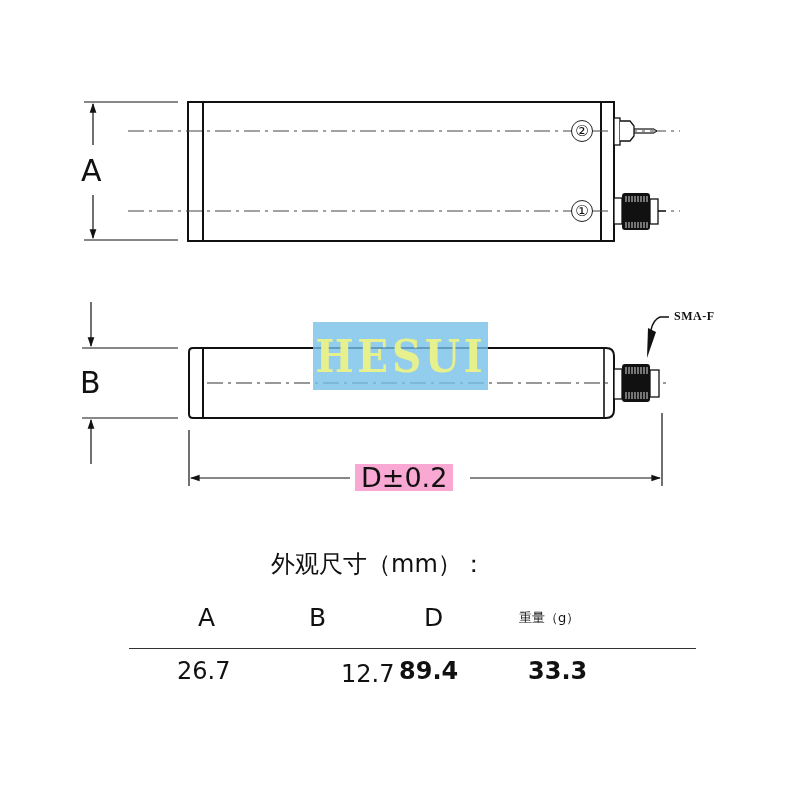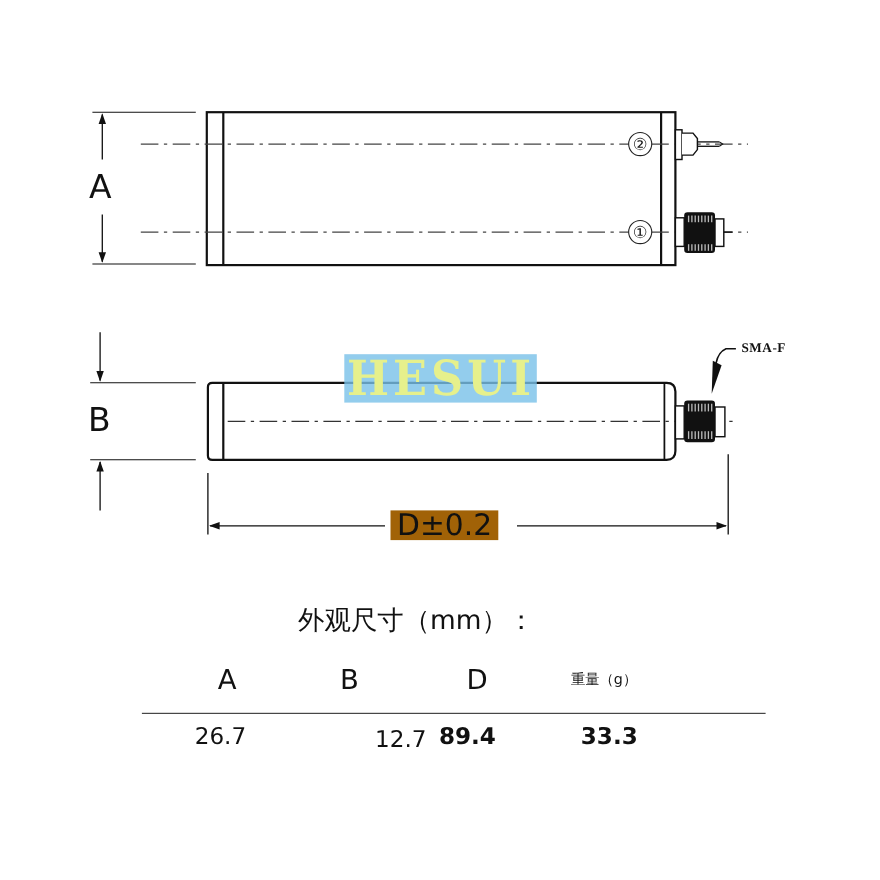--- a/index.html
+++ b/index.html
@@ -1,28 +1,28 @@
 <!DOCTYPE html>
 <html><head>
   <meta charset="utf-8">
   <style>
     html, body { margin: 0; padding: 0; background: #ffffff; }
     body { width: 800px; height: 800px; position: relative; overflow: hidden; font-family: "DejaVu Sans", sans-serif; color: #111; }
     #drawing { position: absolute; left: 0; top: 0; width: 800px; height: 800px; }
     .lbl { position: absolute; font-family: "DejaVu Sans", sans-serif; color: #111; white-space: nowrap; }
     .dim-letter { font-size: 30px; line-height: 1; }
     .sma { font-size: 12px; font-weight: bold; letter-spacing: 0.5px; font-family: Liberation Serif, serif; }
-    .dtol { font-size: 27px; background: #a16207; padding: 0 6px; line-height: 1; }
+    .dtol { font-size: 27px; background: #f9a8d4; padding: 0 6px; line-height: 1; }
     .circ { position: absolute; width: 20px; height: 20px; border: 1.5px solid #222; border-radius: 50%; font-size: 15px; line-height: 20px; text-align: center; background: #fff; color: #111; }
-    .watermark { position: absolute; left: 313px; top: 322px; width: 175px; height: 44px; background: rgba(120, 192, 232, 0.80); display: flex; align-items: center; justify-content: center; }
+    .watermark { position: absolute; left: 313px; top: 322px; width: 175px; height: 68px; background: rgba(120, 192, 232, 0.80); display: flex; align-items: center; justify-content: center; }
     .watermark span { font-family: "DejaVu Serif", serif; font-size: 44px; font-weight: bold; color: #e6f08c; letter-spacing: 4px; transform: scaleX(0.92); }
     .table-title { position: absolute; left: 230px; top: 548px; font-size: 24px; margin-left: 41px; }
     .th { position: absolute; top: 603px; font-size: 25px; text-align: center; }
     .th.weight { font-size: 13px; top: 609px; }
-    .td { position: absolute; top: 657px; font-size: 21px; text-align: center; }
+    .td { position: absolute; top: 657px; font-size: 24px; text-align: center; }
     .rule { position: absolute; left: 129px; top: 648px; width: 567px; height: 1px; background: #333; }
   </style>
 </head>
 <body>
 
 <svg id="drawing" viewBox="0 0 800 800" xmlns="http://www.w3.org/2000/svg">
   <defs>
     <marker id="arrow" viewBox="0 0 10 10" refX="9" refY="5" markerWidth="8" markerHeight="10" orient="auto-start-reverse">
       <path d="M0,1.5 L10,5 L0,8.5 z" fill="#111"></path>
     </marker>

